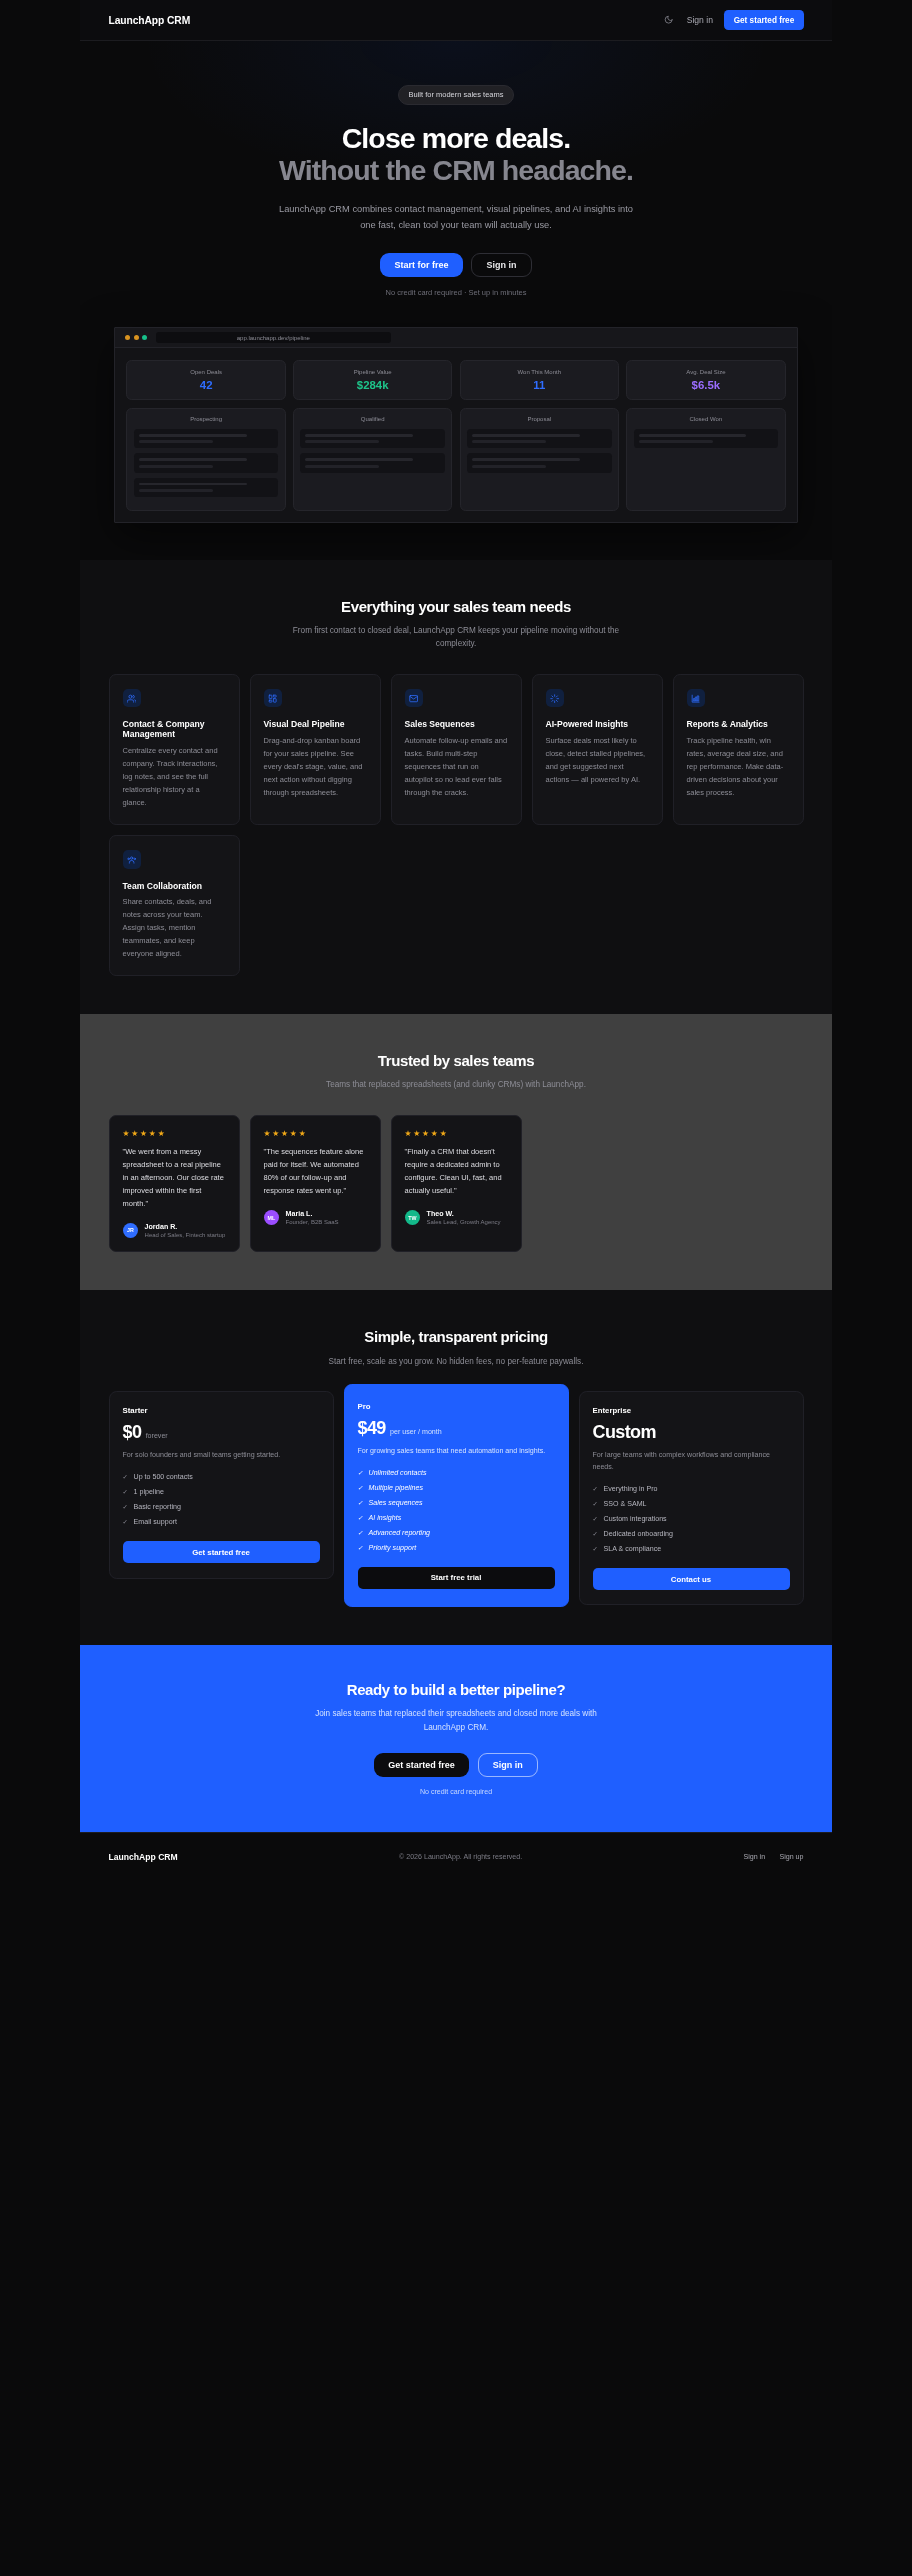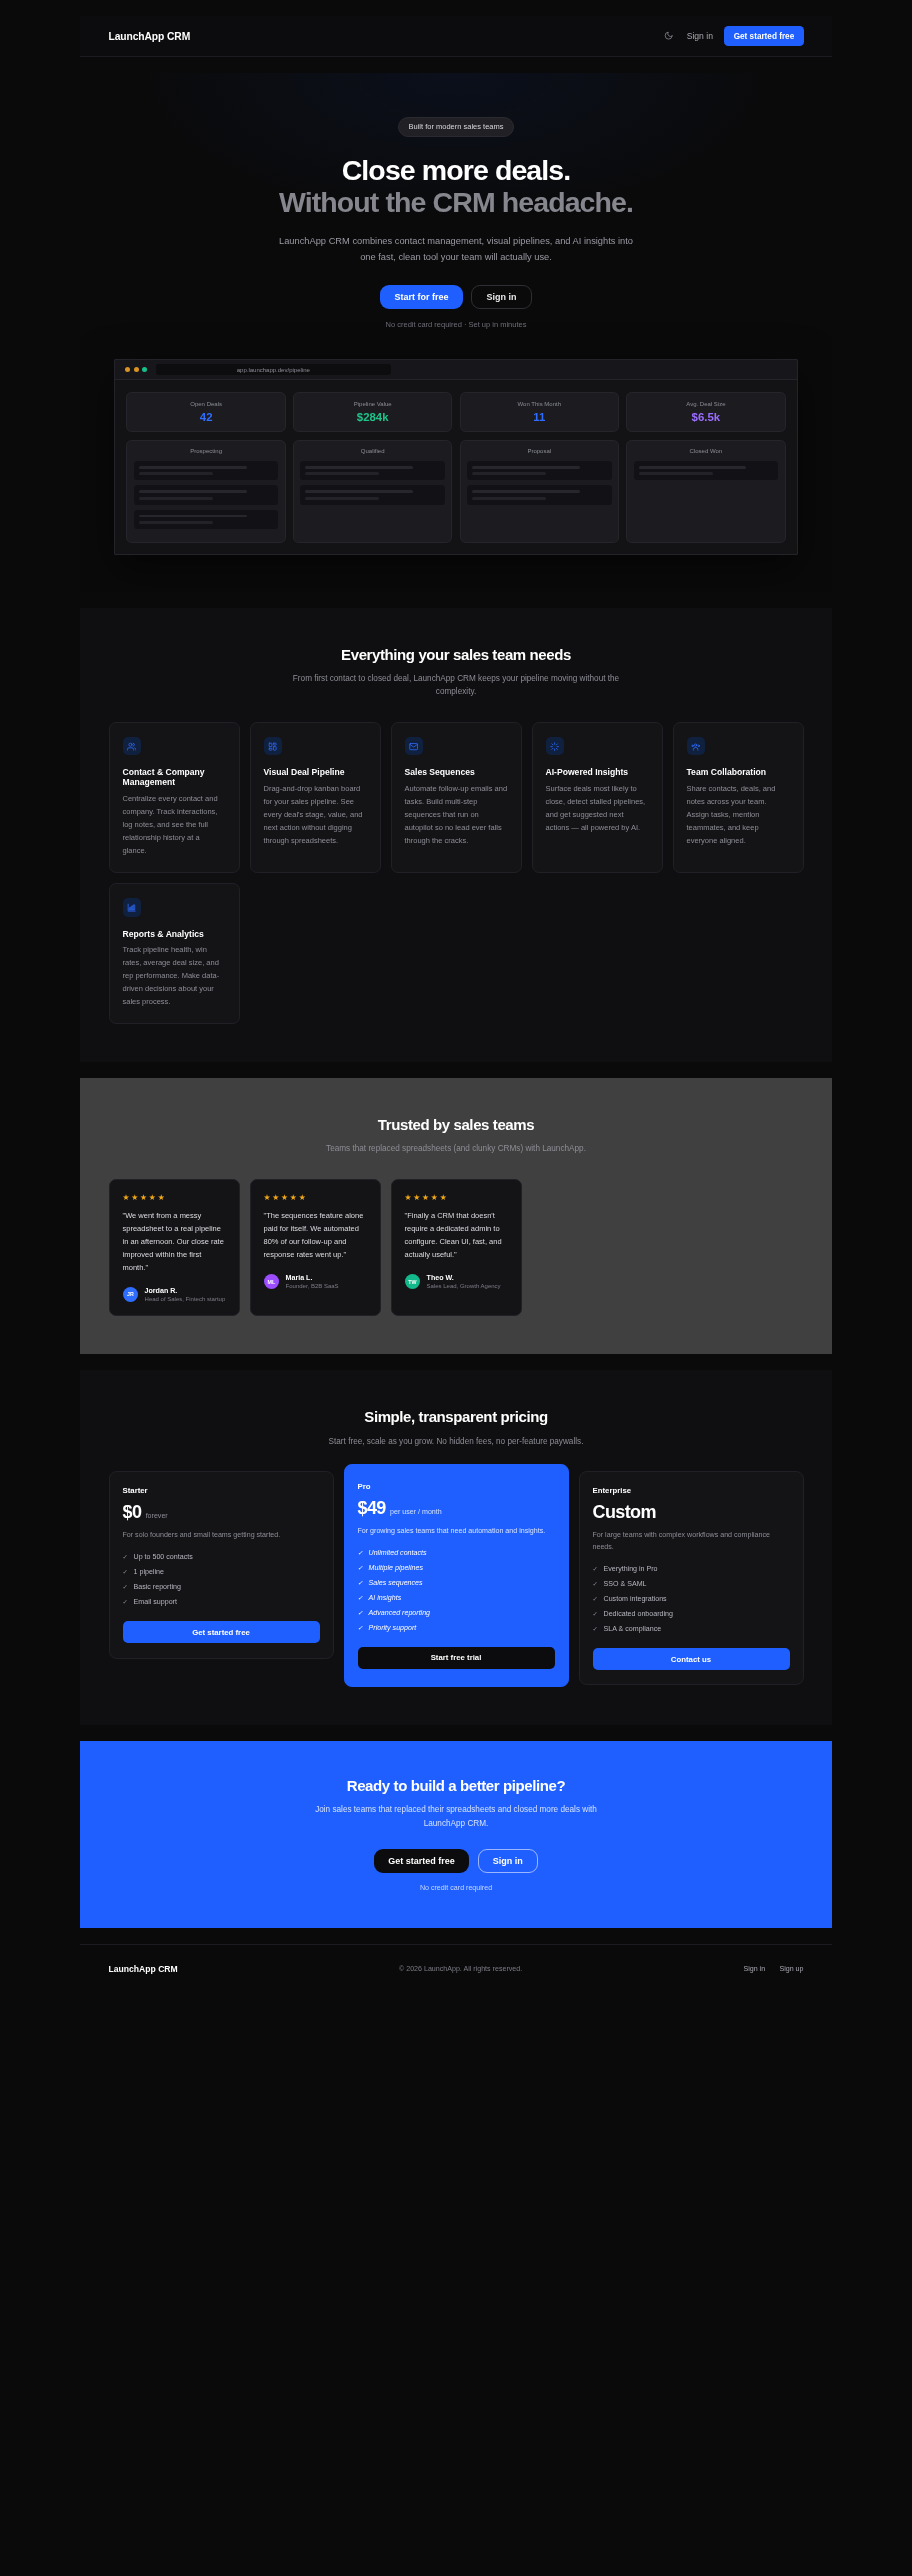--- a/index.html
+++ b/index.html
@@ -3,21 +3,21 @@
 <meta charset="utf-8">
 <style>
   * { margin:0; padding:0; box-sizing:border-box; }
   html,body { background:#0a0a0b; }
   body {
     width:912px;
     font-family:"Liberation Sans", sans-serif;
     color:#e8e8ea;
     -webkit-font-smoothing:antialiased;
   }
-  .wrap { width:752px; margin:16px auto; }
+  .wrap { width:752px; margin:0 auto; }
   .inner { max-width:798px; margin:0 auto; padding:0 28.5px; }
 
   
   .site-header {
     height:41px; display:flex; align-items:center;
     background:#0c0c0e; border-bottom:0.7px solid #1c1c20;
   }
   .hdr-row { width:100%; display:flex; align-items:center; justify-content:space-between; }
   .brand { font-size:10.3px; font-weight:bold; color:#fff; letter-spacing:-0.1px; }
   .hdr-right { display:flex; align-items:center; gap:11.4px; }
@@ -351,40 +351,40 @@
             <svg width="9.3" height="9.3" viewBox="0 0 24 24" fill="none" stroke="currentColor" stroke-width="2" stroke-linecap="round" stroke-linejoin="round">
               <path d="M12 2v4M12 18v4M4.9 4.9l2.8 2.8M16.3 16.3l2.8 2.8M2 12h4M18 12h4M4.9 19.1l2.8-2.8M16.3 7.7l2.8-2.8"></path>
             </svg>
           </div>
           <h3>AI-Powered Insights</h3>
           <p>Surface deals most likely to close, detect stalled pipelines, and get suggested next actions — all powered by AI.</p>
         </div>
         <div class="fcard">
           <div class="ficon">
             <svg width="9.3" height="9.3" viewBox="0 0 24 24" fill="none" stroke="currentColor" stroke-width="2" stroke-linecap="round" stroke-linejoin="round">
+              <path d="M3 3v18h18"></path>
+              <rect x="7" y="12" width="3" height="6"></rect>
+              <rect x="12" y="8" width="3" height="10"></rect>
+              <rect x="17" y="5" width="3" height="13"></rect>
+            </svg>
+          </div>
+          <h3>Reports &amp; Analytics</h3>
+          <p>Track pipeline health, win rates, average deal size, and rep performance. Make data-driven decisions about your sales process.</p>
+        </div>
+        <div class="fcard">
+          <div class="ficon">
+            <svg width="9.3" height="9.3" viewBox="0 0 24 24" fill="none" stroke="currentColor" stroke-width="2" stroke-linecap="round" stroke-linejoin="round">
               <circle cx="12" cy="8" r="3"></circle>
               <path d="M6 21v-1a6 6 0 0 1 12 0v1"></path>
               <circle cx="4" cy="10" r="2"></circle>
               <circle cx="20" cy="10" r="2"></circle>
             </svg>
           </div>
           <h3>Team Collaboration</h3>
           <p>Share contacts, deals, and notes across your team. Assign tasks, mention teammates, and keep everyone aligned.</p>
-        </div>
-        <div class="fcard">
-          <div class="ficon">
-            <svg width="9.3" height="9.3" viewBox="0 0 24 24" fill="none" stroke="currentColor" stroke-width="2" stroke-linecap="round" stroke-linejoin="round">
-              <path d="M3 3v18h18"></path>
-              <rect x="7" y="12" width="3" height="6"></rect>
-              <rect x="12" y="8" width="3" height="10"></rect>
-              <rect x="17" y="5" width="3" height="13"></rect>
-            </svg>
-          </div>
-          <h3>Reports &amp; Analytics</h3>
-          <p>Track pipeline health, win rates, average deal size, and rep performance. Make data-driven decisions about your sales process.</p>
         </div>
       </div>
   </div>
 </section>
 
 <section class="section sec-darker wrap">
   <div class="inner">
     <h2 class="sec-title">Trusted by sales teams</h2>
     <p class="sec-sub">Teams that replaced spreadsheets (and clunky CRMs) with LaunchApp.</p>
     <div class="grid3" id="testimonials-grid">

